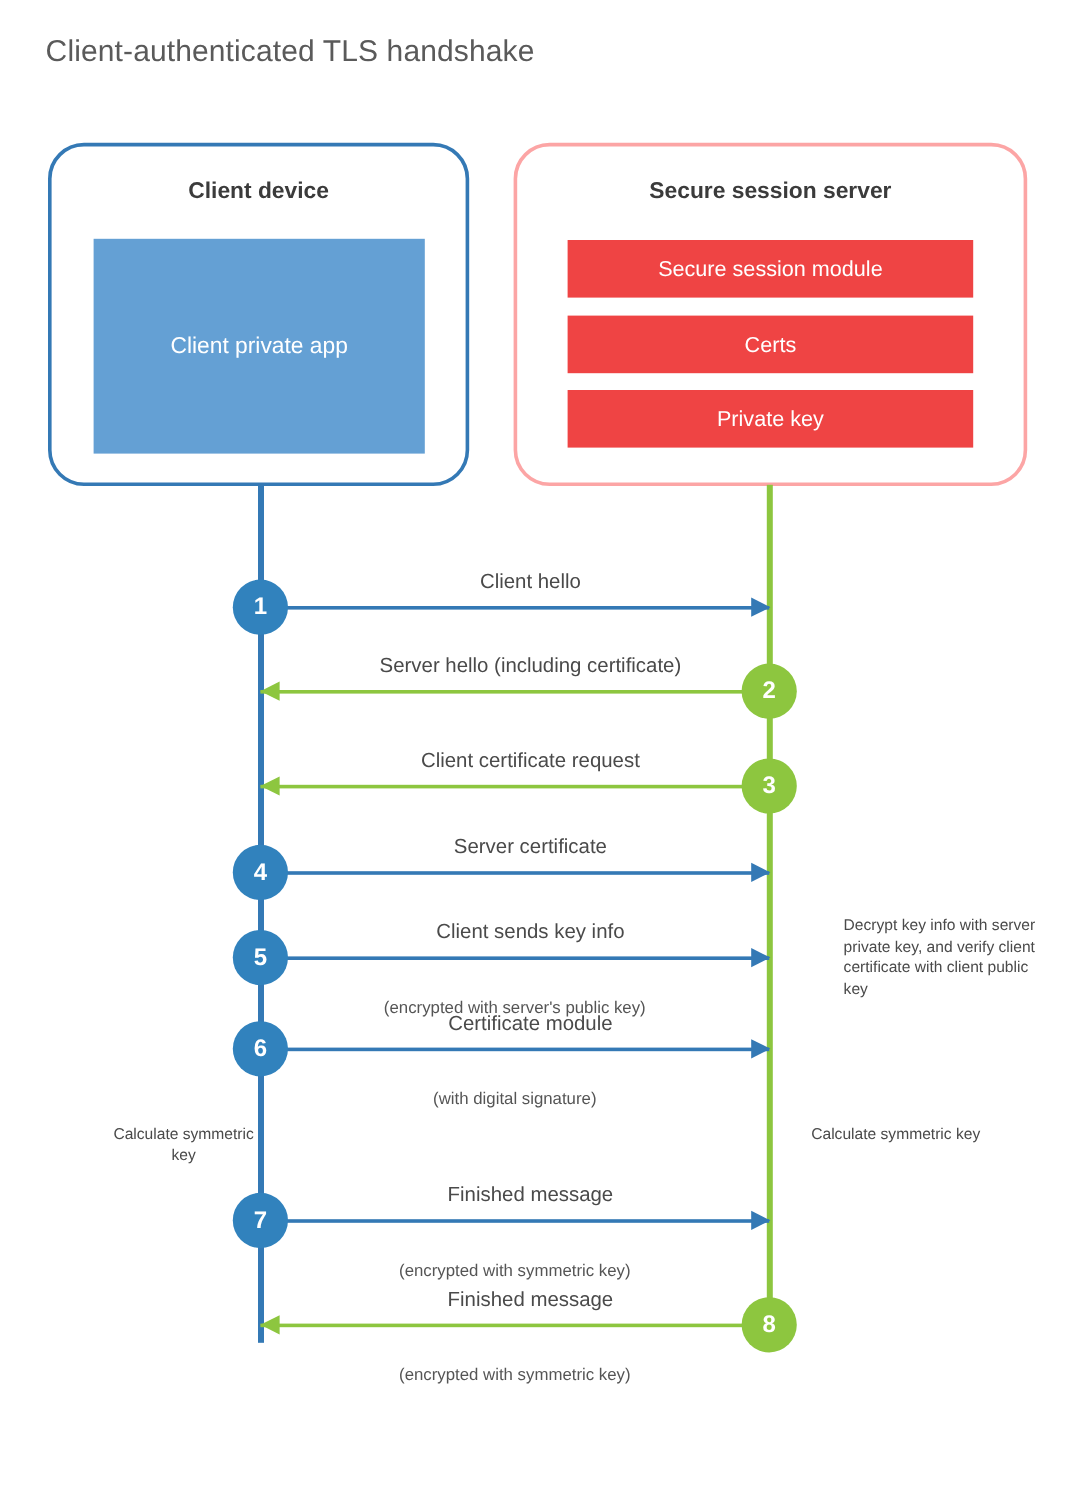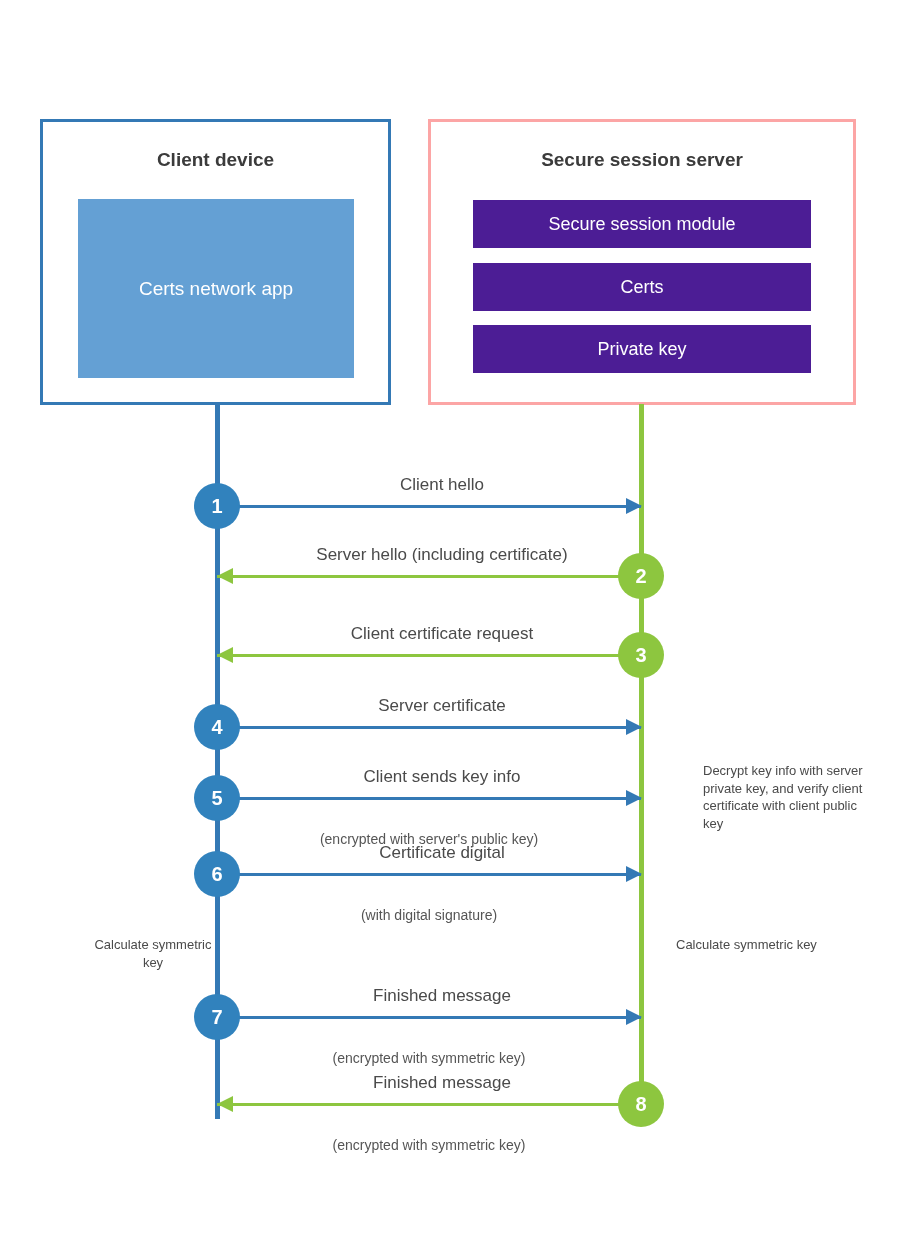--- a/index.html
+++ b/index.html
@@ -29,20 +29,21 @@
     color: #5a5a5a;
     letter-spacing: 0.1px;
     white-space: nowrap;
   }
 
   
   .participant-box {
     position: absolute;
     box-sizing: border-box;
     background: #ffffff;
+    border-radius: 30px;
   }
   #client-box {
     left: 40px;  top: 119px;
     width: 351px; height: 286px;
     border: 3px solid #3479b5;
   }
   #server-box {
     left: 428px; top: 119px;
     width: 428px; height: 286px;
     border: 3px solid #fca5a5;
@@ -77,21 +78,21 @@
     font-weight: 400;
     max-width: 200px;
   }
 
   
   .server-bar {
     position: absolute;
     left: 42px;
     width: 338px;
     height: 48px;
-    background: #4c1d95;
+    background: #ef4444;
     display: flex;
     align-items: center;
     justify-content: center;
   }
   .server-bar-label {
     color: #ffffff;
     font-size: 18px;
     font-weight: 400;
   }
   #server-bar-0 { top: 78px; }
@@ -231,25 +232,26 @@
     width: 150px;
     text-align: left;
     line-height: 18px;
   }
 </style>
 </head>
 <body>
 
 <div id="canvas">
 
+  <div id="page-title">Client-authenticated TLS handshake</div>
 
   <div id="client-box" class="participant-box">
     <div class="box-title">Client device</div>
     <div id="client-app-block">
-      <div id="client-app-label">Certs network app</div>
+      <div id="client-app-label">Client private app</div>
     </div>
   </div>
 
   <div id="server-box" class="participant-box">
     <div class="box-title">Secure session server</div>
     <div id="server-bar-0" class="server-bar">
       <span class="server-bar-label">Secure session module</span>
     </div>
     <div id="server-bar-1" class="server-bar">
       <span class="server-bar-label">Certs</span>
@@ -292,21 +294,21 @@
 
   <div class="step-row" style="top:798px">
     <div class="step-label">Client sends key info</div>
     <div class="arrow-shaft to-server"></div>
     <div class="arrow-head right"></div>
     <div class="step-circle client-side">5</div>
     <div class="step-sublabel">(encrypted with server's public key)</div>
   </div>
 
   <div class="step-row" style="top:874px">
-    <div class="step-label">Certificate digital</div>
+    <div class="step-label">Certificate module</div>
     <div class="arrow-shaft to-server"></div>
     <div class="arrow-head right"></div>
     <div class="step-circle client-side">6</div>
     <div class="step-sublabel">(with digital signature)</div>
   </div>
 
   <div class="step-row" style="top:1017px">
     <div class="step-label">Finished message</div>
     <div class="arrow-shaft to-server"></div>
     <div class="arrow-head right"></div>

